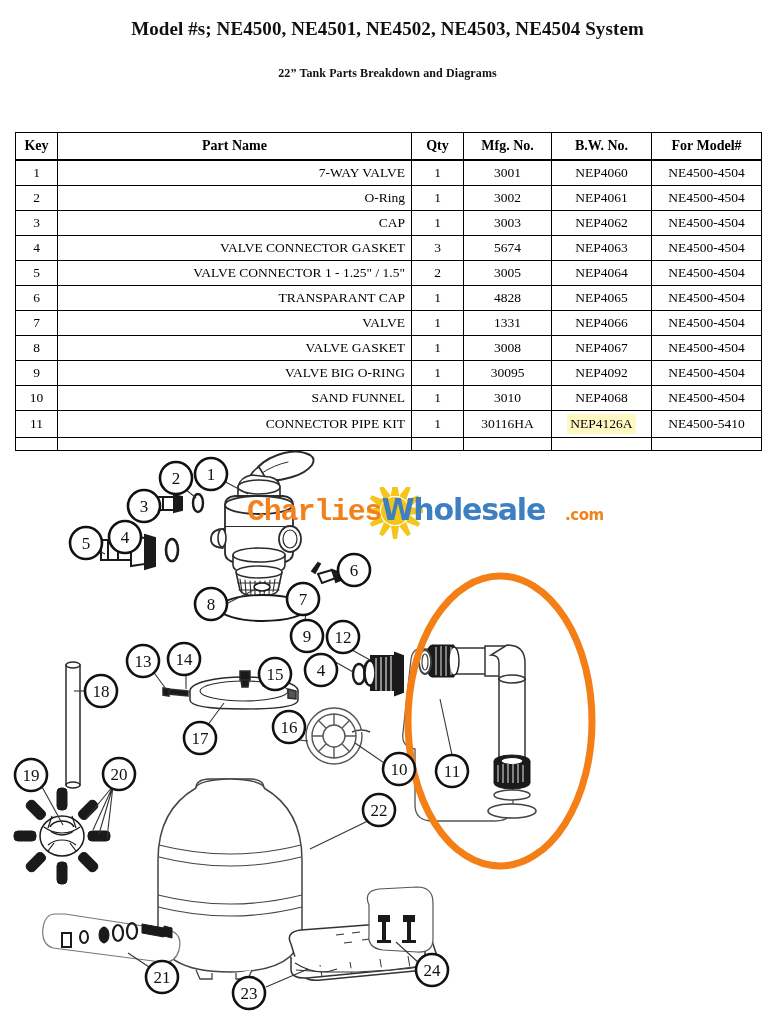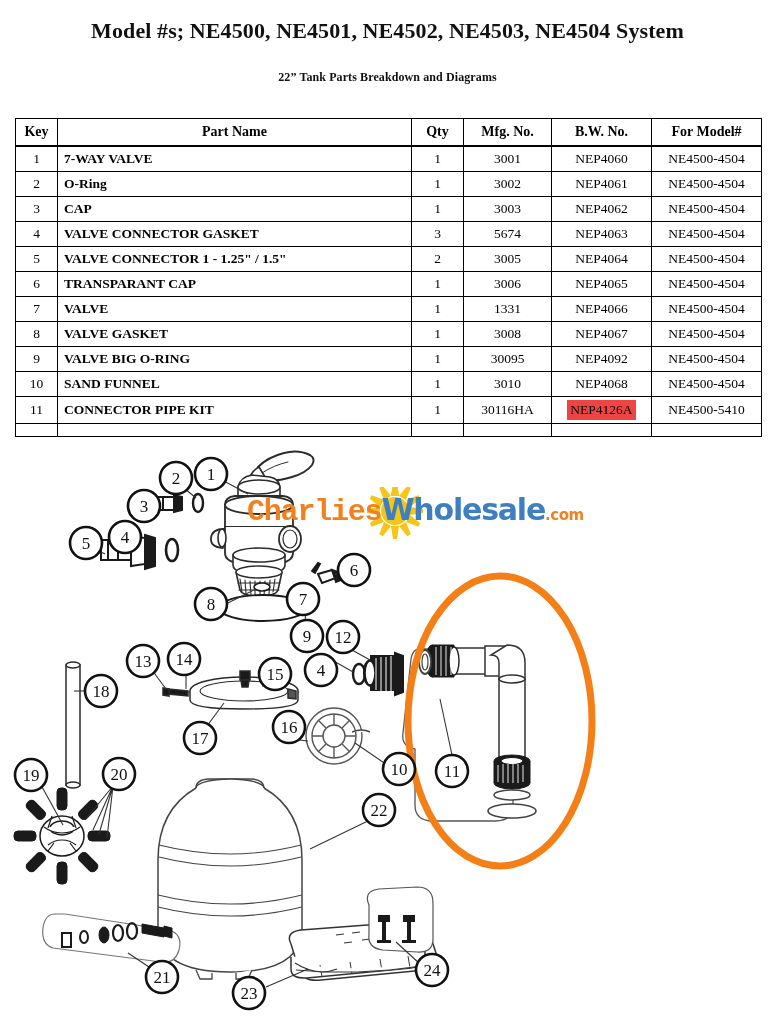--- a/index.html
+++ b/index.html
@@ -14,30 +14,30 @@
     font-family: "Liberation Serif", "DejaVu Serif", serif;
     color: #000;
   }
 
   
   .titles { padding-top: 18px; }
   .title-line {
     text-align: center;
     font-family: "Liberation Serif", "DejaVu Serif", serif;
     font-weight: bold;
-    font-size: 22px;
+    font-size: 19px;
     letter-spacing: .1px;
     color: #111;
   }
   .title-line.second { margin-top: 26px; font-size: 12px; }
 
   
   .table-wrap {
     position: absolute;
-    left: 15px; top: 118px;
+    left: 15px; top: 132px;
     width: 746px;
   }
   table.parts {
     width: 100%;
     border-collapse: collapse;
     font-family: "Liberation Serif", "DejaVu Serif", serif;
     font-size: 13.5px;
     table-layout: fixed;
   }
   table.parts th, table.parts td {
@@ -57,21 +57,21 @@
     font-size: 14px;
   }
   col.c-key   { width: 42px; }
   col.c-name  { width: 354px; }
   col.c-qty   { width: 52px; }
   col.c-mfg   { width: 88px; }
   col.c-bw    { width: 100px; }
   col.c-model { width: 110px; }
 
   td.key, td.qty, td.mfg, td.bw, td.model { text-align: center; }
-  td.name { text-align: left; padding-left: 9px; font-weight: bold; }
+  td.name { text-align: right; padding-left: 9px; }
   td.bw .hl {
     background: #c3d82f;
     padding: 1px 3px;
     display: inline-block;
   }
   tr.blank td { height: 13px; }
 
   
   .diagram {
     position: absolute;
@@ -168,21 +168,21 @@
           <td class="name">VALVE CONNECTOR    1 - 1.25" / 1.5"</td>
           <td class="qty">2</td>
           <td class="mfg">3005</td>
           <td class="bw">NEP4064</td>
           <td class="model">NE4500-4504</td>
         </tr>
         <tr>
           <td class="key">6</td>
           <td class="name">TRANSPARANT CAP</td>
           <td class="qty">1</td>
-          <td class="mfg">3006</td>
+          <td class="mfg">4828</td>
           <td class="bw">NEP4065</td>
           <td class="model">NE4500-4504</td>
         </tr>
         <tr>
           <td class="key">7</td>
           <td class="name">VALVE</td>
           <td class="qty">1</td>
           <td class="mfg">1331</td>
           <td class="bw">NEP4066</td>
           <td class="model">NE4500-4504</td>
@@ -209,21 +209,21 @@
           <td class="qty">1</td>
           <td class="mfg">3010</td>
           <td class="bw">NEP4068</td>
           <td class="model">NE4500-4504</td>
         </tr>
         <tr>
           <td class="key">11</td>
           <td class="name">CONNECTOR PIPE KIT</td>
           <td class="qty">1</td>
           <td class="mfg">30116HA</td>
-          <td class="bw"><span class="hl" style="background: #ef4444;">NEP4126A</span></td>
+          <td class="bw"><span class="hl" style="background: #fef9c3;">NEP4126A</span></td>
           <td class="model">NE4500-5410</td>
         </tr>
         <tr class="blank">
           <td></td>
           <td></td>
           <td></td>
           <td></td>
           <td></td>
           <td></td>
         </tr>
@@ -641,15 +641,15 @@
         <g transform="rotate(300)" fill="#f5c518">
             <path d="M-2 -28 l4 0 l2 13 l-8 0z"></path>
           </g>
         <g transform="rotate(330)" fill="#f5c518">
             <path d="M-2 -28 l4 0 l2 13 l-8 0z"></path>
           </g>
       </g>
     </g>
   </svg>
   <div class="wm-text">
-    <span class="wm-a" style="color: rgb(242, 128, 29);">Charlies</span><span class="wm-b" style="color: rgb(61, 127, 193);">Wholesale</span><span class="wm-c" style="color: rgb(242, 128, 29);">.com</span>
+    <span class="wm-a" style="color: rgb(242, 128, 29);">Charlies</span><span class="wm-b" style="color: rgb(61, 127, 193);">Wholesale</span><span class="wm-c" style="color: rgb(242, 128, 29); padding-left: 20px;">.com</span>
   </div>
 </div>
 
 </body></html>

